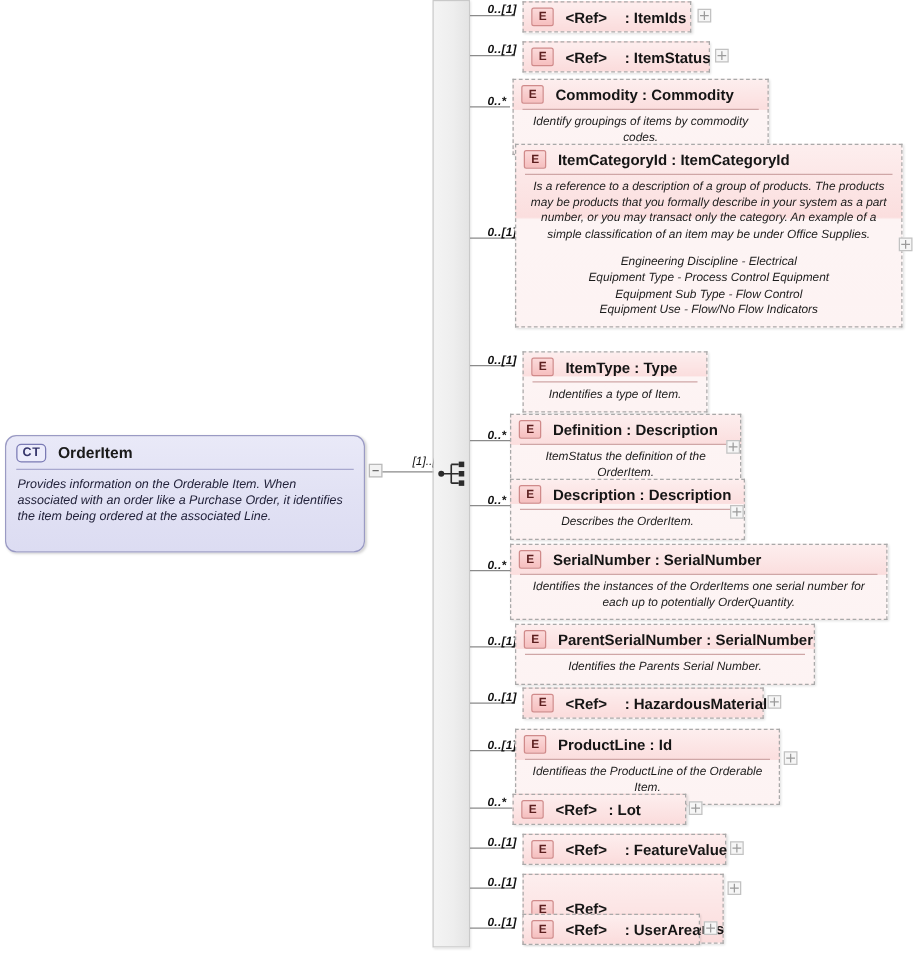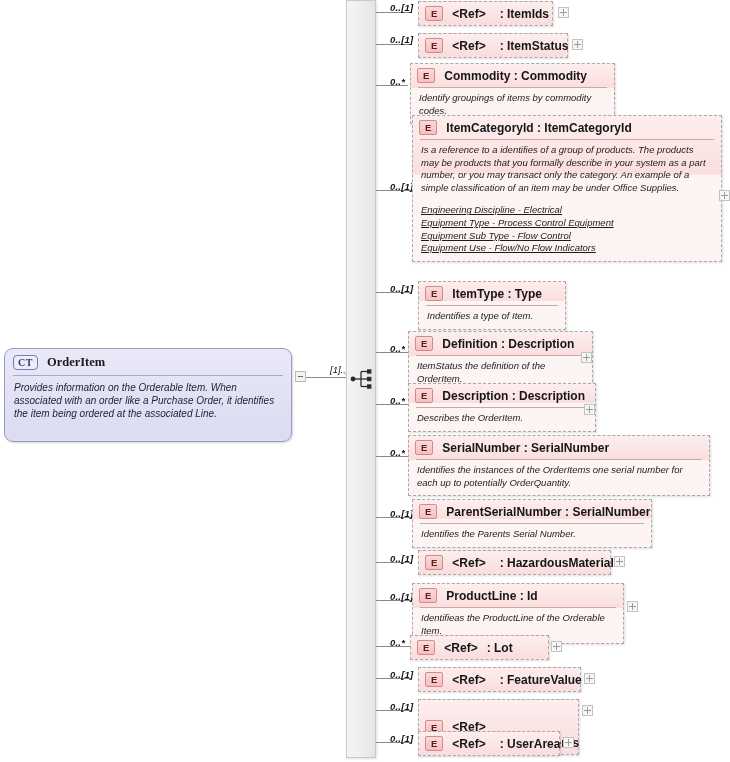--- a/index.html
+++ b/index.html
@@ -13,21 +13,21 @@
   .canvas{position:absolute;left:0;top:0;width:730px;height:762px;}
 
   
   .ct-box{
     position:absolute;left:4px;top:348px;width:288px;
     border:1px solid #9a9ac4;border-radius:9px;
     background:linear-gradient(to bottom,#e9e9f8 0%,#e2e2f4 48%,#dcdcf2 100%);
     box-shadow:1px 1px 2px rgba(0,0,0,.17);
     box-sizing:border-box;
   }
-  .ct-head{display:flex;align-items:center;padding:6px 8px 5px 8px;font-family:Liberation Serif, serif;}
+  .ct-head{display:flex;align-items:flex-start;padding:6px 8px 5px 8px;}
   .ct-badge{
     border:1px solid #7a7ab4;border-radius:4px;background:#ececfb;
     font-size:10px;font-weight:bold;color:#35356b;
     padding:1px 4px;line-height:11px;letter-spacing:.5px;
   }
   .ct-title{font-size:12.5px;font-weight:bold;color:#1a1a1a;margin-left:9px;}
   .ct-sep{height:1px;background:#a8a8cf;margin:0 8px;}
   .ct-desc{
     font-size:10px;font-style:italic;color:#22223a;
     padding:5px 9px 20px 9px;line-height:13.2px;
@@ -79,21 +79,21 @@
   .e-badge{
     border:1px solid #d08a8a;background:linear-gradient(to bottom,#fbdada,#f6bfbf);
     color:#5c1f1f;font-size:9.5px;font-weight:bold;line-height:11px;
     padding:1px 5px;border-radius:2px;
   }
   .el-name{font-size:12px;font-weight:bold;color:#151515;margin-left:9px;white-space:nowrap;}
   .el-ref{font-size:12px;font-weight:bold;color:#151515;margin-left:9px;white-space:nowrap;}
   .el-sep{height:1px;background:#cfa6a6;margin:0 7px;}
   .el-desc{
     font-size:9.5px;font-style:italic;color:#1c1c1c;
-    padding:4px 8px 6px 8px;line-height:12.6px;
+    padding:4px 8px 6px 8px;line-height:12.6px;text-align:center;
   }
   .el-desc p{margin:0;}
   .el-desc p.gap{margin-top:10px;}
 
   
   .plus{
     position:absolute;width:11px;height:11px;box-sizing:border-box;
     border:1px solid #c2c2c2;background:#f6f6f6;
   }
   .plus::before{content:"";position:absolute;left:4px;top:1px;width:1px;height:7px;background:#9b9b9b;}
@@ -192,22 +192,22 @@
     <div class="el-desc">Identify groupings of items by commodity codes.</div>
   </div>
 
   <div class="el withdesc" style="left:412px;top:115px;width:310px;">
     <div class="el-head">
       <span class="e-badge">E</span>
       <span class="el-name">ItemCategoryId : ItemCategoryId</span>
     </div>
     <div class="el-sep"></div>
     <div class="el-desc">
-      <p>Is a reference to a identifies of a group of products.  The products may be products that you formally describe in your system as a part number, or you may transact only the category.  An example of a simple classification of an item may be under Office Supplies.</p>
-      <p class="gap" style="white-space:pre-line;text-decoration:underline;">Engineering Discipline - Electrical
+      <p>Is a reference to a description of a group of products.  The products may be products that you formally describe in your system as a part number, or you may transact only the category.  An example of a simple classification of an item may be under Office Supplies.</p>
+      <p class="gap" style="white-space:pre-line;">Engineering Discipline - Electrical
 Equipment Type - Process Control Equipment
 Equipment Sub Type - Flow Control
 Equipment Use - Flow/No Flow Indicators</p>
     </div>
   </div>
   <div class="plus" style="left:719px;top:190px;"></div>
 
   <div class="el withdesc" style="left:418px;top:281px;width:148px;">
     <div class="el-head">
       <span class="e-badge">E</span>

